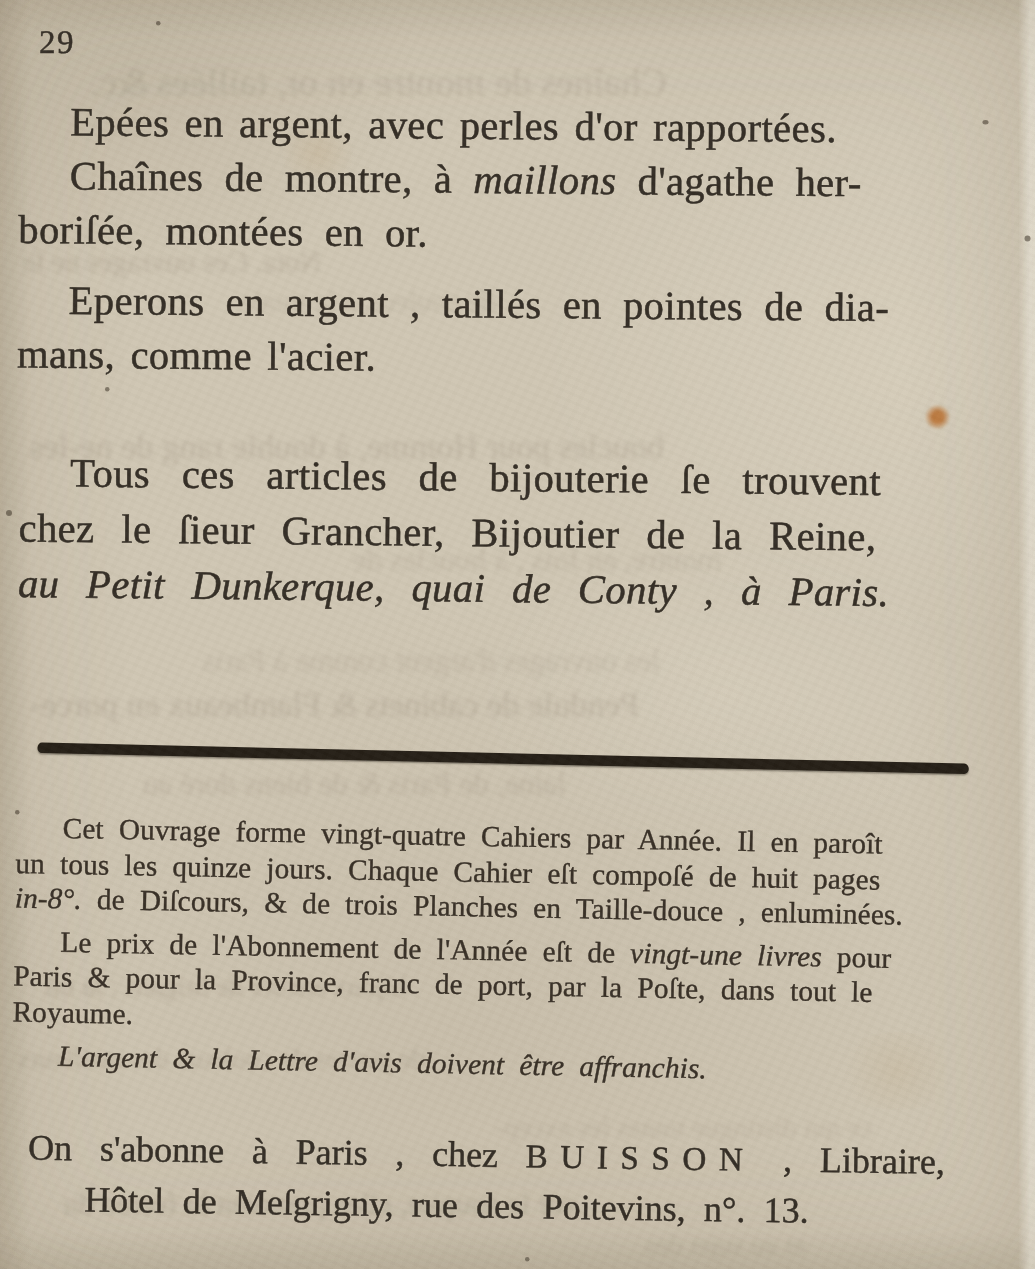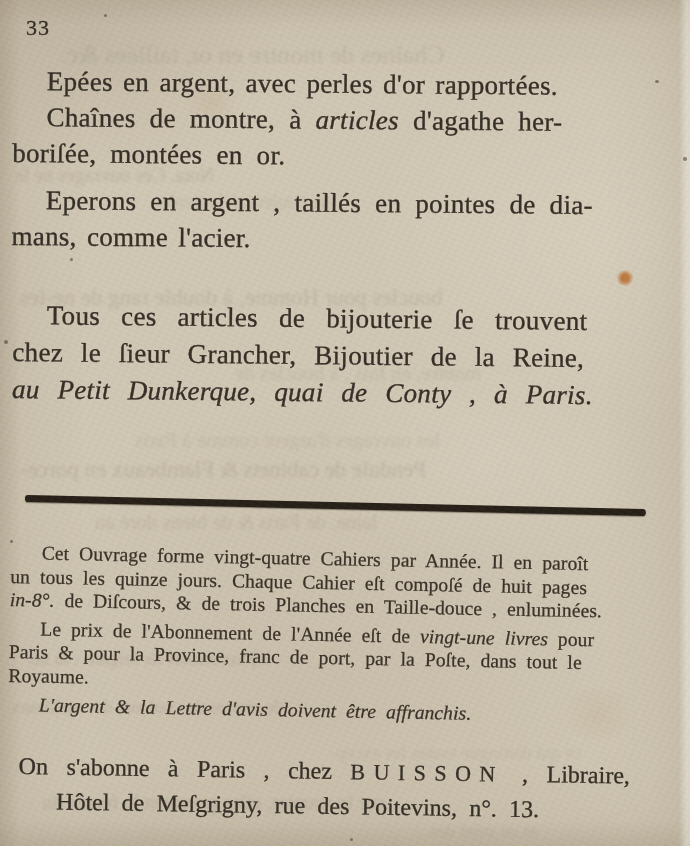--- a/index.html
+++ b/index.html
@@ -77,28 +77,28 @@
       <div class="ghost" style="left: 42px; top: 790px; font-size: 21px; opacity: 0.16;">sur le soupier, elles prennent la forme du</div>
       <div class="ghost" style="left: 430px; top: 820px; font-size: 19px; opacity: 0.11;">et au sujet des</div>
     </div>
 
   <div class="layer">
       <div class="stain" style="left: 616px; top: 270px; width: 18px; height: 16px; background: radial-gradient(circle, rgba(183, 108, 44, 0.85) 0px, rgba(183, 108, 44, 0.85) 30%, rgba(183, 108, 44, 0) 72%); filter: blur(0.7px);"></div>
       <div class="stain" style="left: 180px; top: 86px; width: 64px; height: 32px; background: radial-gradient(circle, rgba(170, 130, 70, 0.12), transparent 70%);"></div>
       <div class="stain" style="left: 556px; top: 688px; width: 84px; height: 52px; background: radial-gradient(circle, rgba(160, 130, 80, 0.1), transparent 70%);"></div>
     </div>
 
-  <div class="blk pagenum">33</div>
+  <div class="blk pagenum">29</div>
 
   <div class="blk main">
     <div class="ln ind ws1">
       <span>Epées en argent, avec perles d'or rapportées.</span>
     </div>
     <div class="ln ind ws2">
-      <span>Chaînes de montre, à </span><span class="it">articles</span><span> d'agathe her-</span>
+      <span>Chaînes de montre, à </span><span class="it">maillons</span><span> d'agathe her-</span>
     </div>
     <div class="ln ws2">
       <span>boriſée, montées en or.</span>
     </div>
     <div class="ln ind ws2 gap">
       <span>Eperons en argent , taillés en pointes de dia-</span>
     </div>
     <div class="ln ws1">
       <span>mans, comme l'acier.</span>
     </div>

